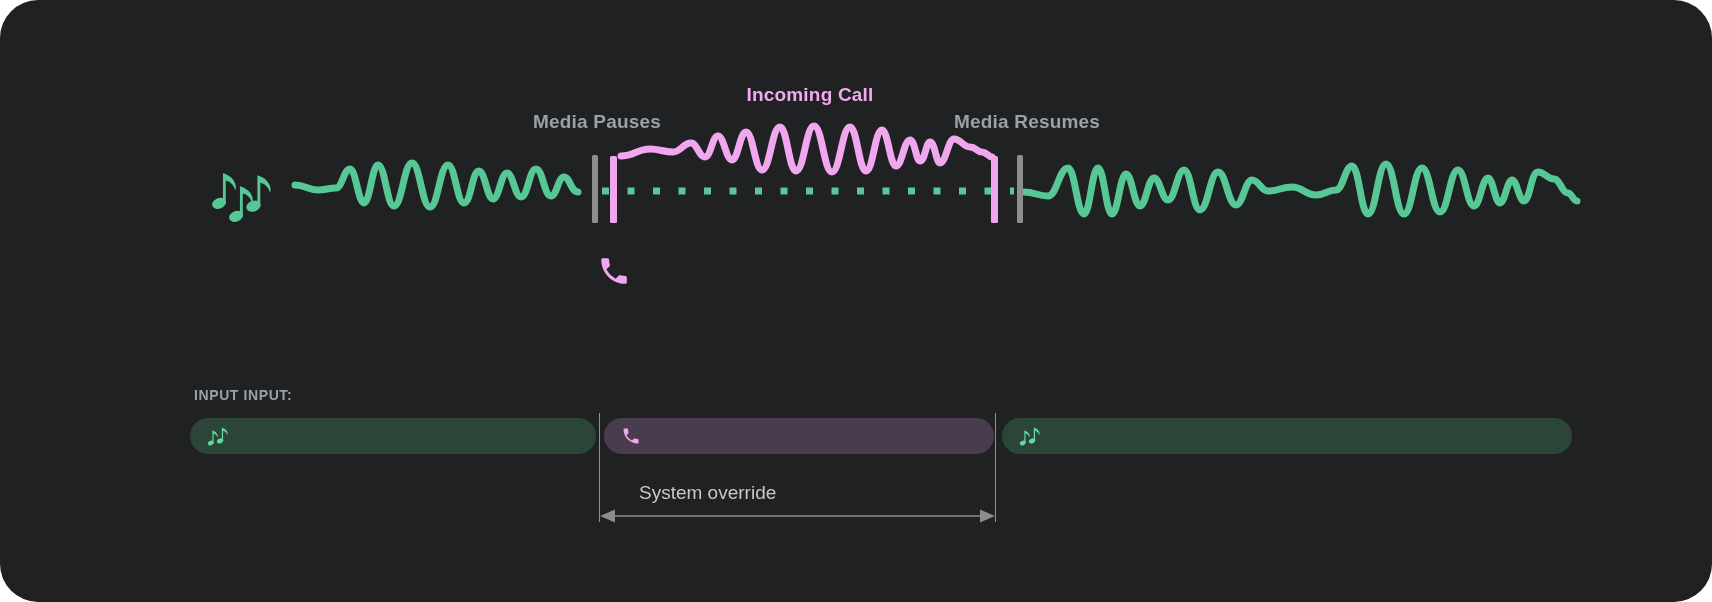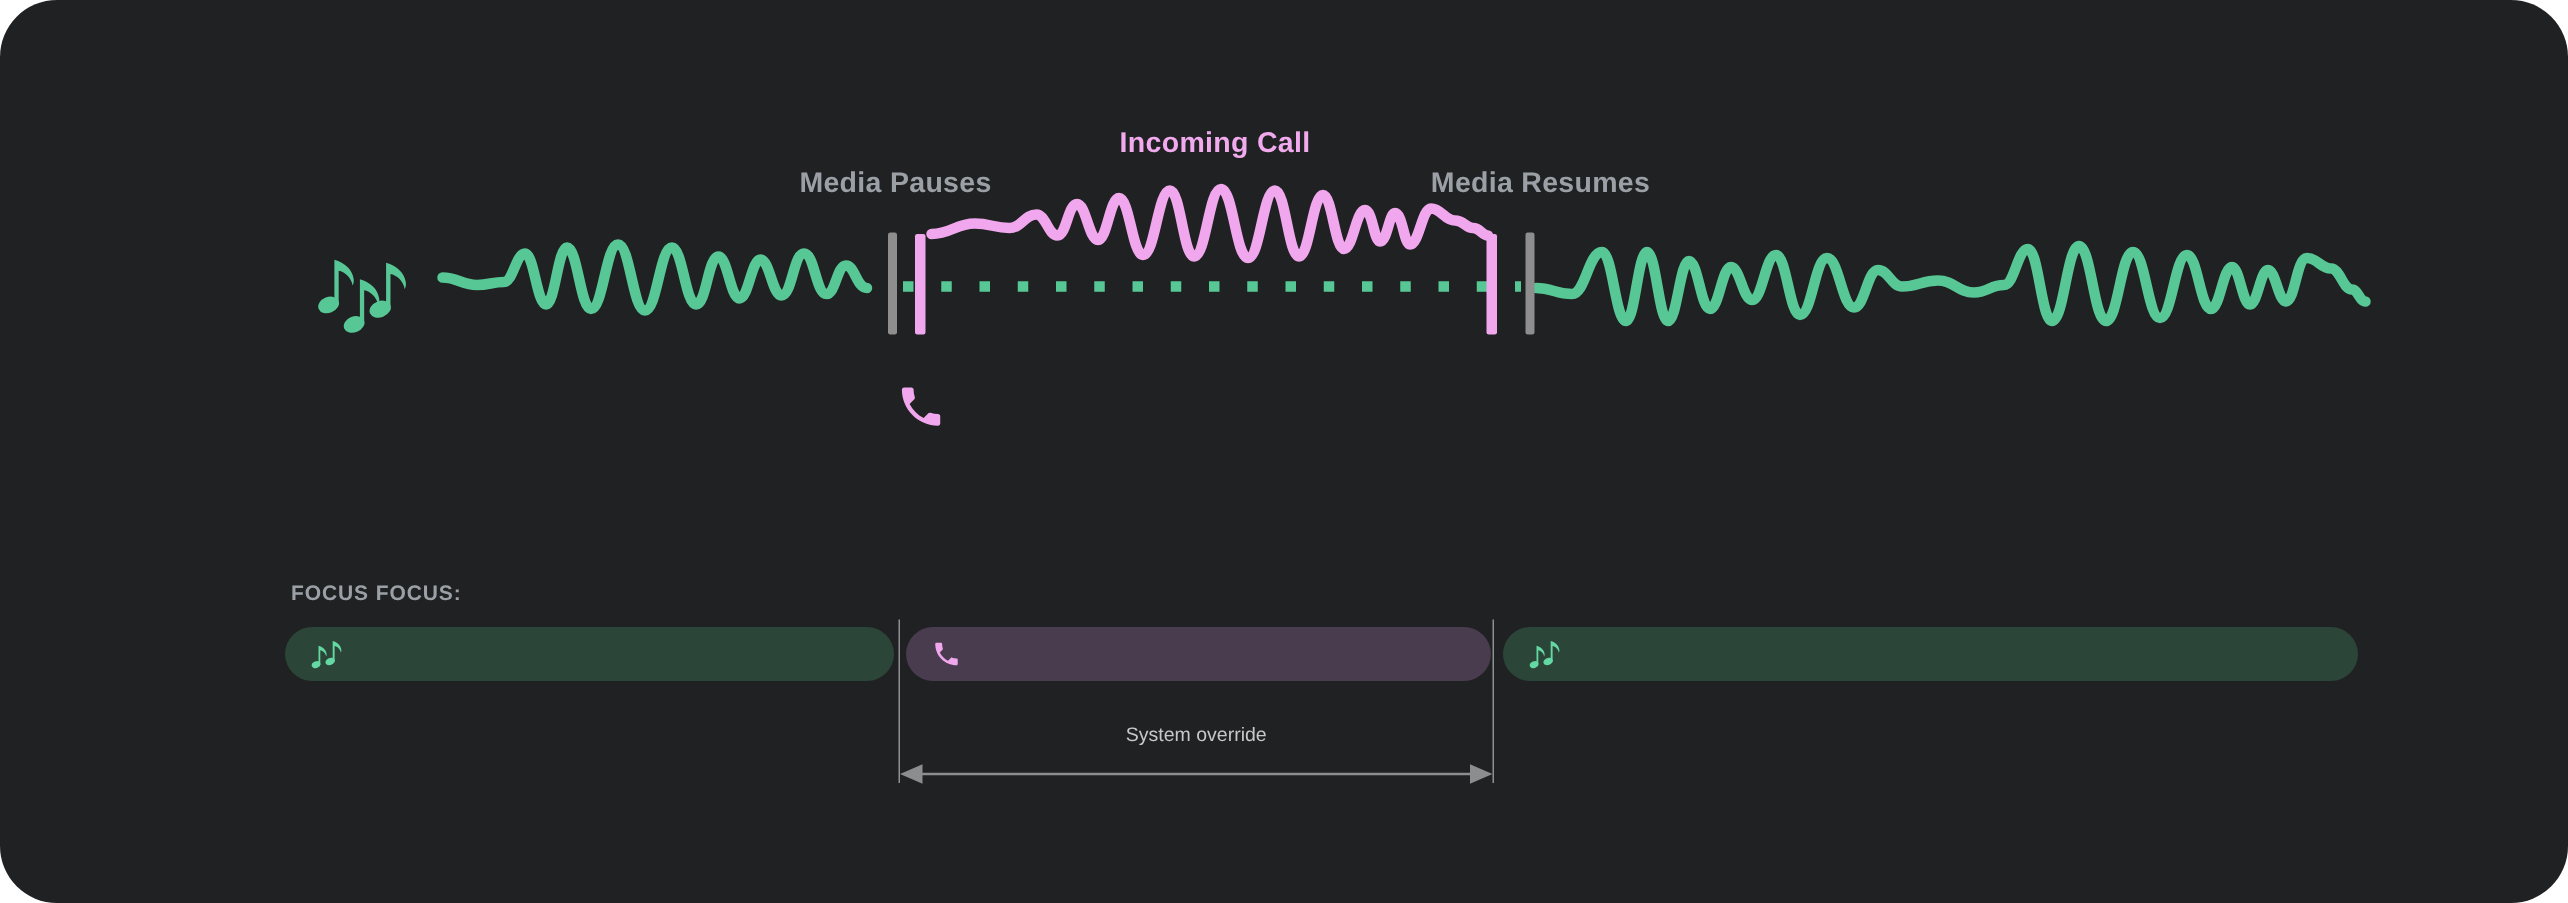--- a/index.html
+++ b/index.html
@@ -16,22 +16,22 @@
        font-size:14px;font-weight:bold;letter-spacing:.6px;}
   .pill{position:absolute;top:418px;height:36px;border-radius:18px;display:flex;align-items:center;padding-left:17px;box-sizing:border-box;}
   .pill-green{background:#2b4538;}
   .pill-purple{background:#4a3c4f;}
   .pill-1{left:190px;width:406px;}
   .pill-2{left:604px;width:390px;}
   .pill-3{left:1002px;width:570px;}
   .vline{position:absolute;top:413px;height:109px;width:1px;background:#8f9092;}
   .vline-a{left:599px;}
   .vline-b{left:995px;}
-  .override-label{position:absolute;left:599px;top:482px;width:397px;text-align:center;
-       color:#c6c9c7;font-size:13px;}
+  .override-label{position:absolute;left:599px;top:482px;width:397px;
+       color:#c6c9c7;font-size:19px;padding-left:40px;}
   .arrow-svg{position:absolute;left:599px;top:505px;width:397px;height:22px;display:block;}
 </style>
 </head>
 <body>
 
 <div class="stage">
   <div class="card">
 
     <svg class="diagram-svg" viewBox="0 0 1712 602">
       <defs>
@@ -84,21 +84,21 @@
         <use href="#note8" x="244" y="172" width="30" height="41"></use>
       </g>
 
       <use href="#phone-glyph" fill="#f0a7ed" transform="translate(597,254) scale(1.42)"></use>
 
       <text class="svg-label lbl-gray" x="597" y="128" text-anchor="middle">Media Pauses</text>
       <text class="svg-label lbl-pink" x="810" y="101" text-anchor="middle">Incoming Call</text>
       <text class="svg-label lbl-gray" x="1027" y="128" text-anchor="middle">Media Resumes</text>
     </svg>
 
-    <div class="input-focus-label">FOCUS FOCUS:</div>
+    <div class="input-focus-label">INPUT INPUT:</div>
 
     <div class="pill pill-green pill-1">
       <svg width="24" height="22" viewBox="0 0 24 22" fill="#63d8a2">
         <use href="#note8" x="0" y="4" width="12" height="17"></use>
         <use href="#note8" x="9" y="1" width="13" height="18"></use>
       </svg>
     </div>
 
     <div class="pill pill-purple pill-2">
       <svg width="20" height="20" viewBox="0 0 24 24" fill="#f0a7ed">

